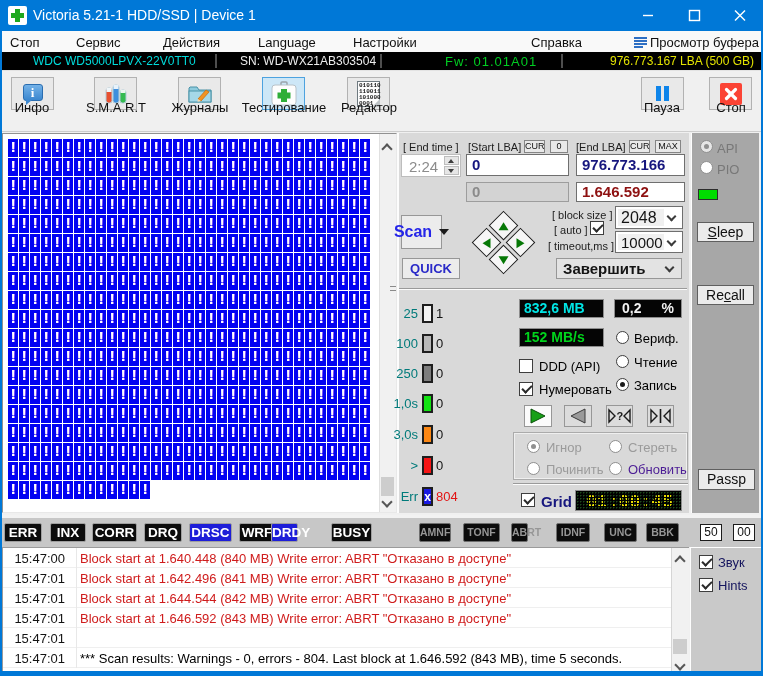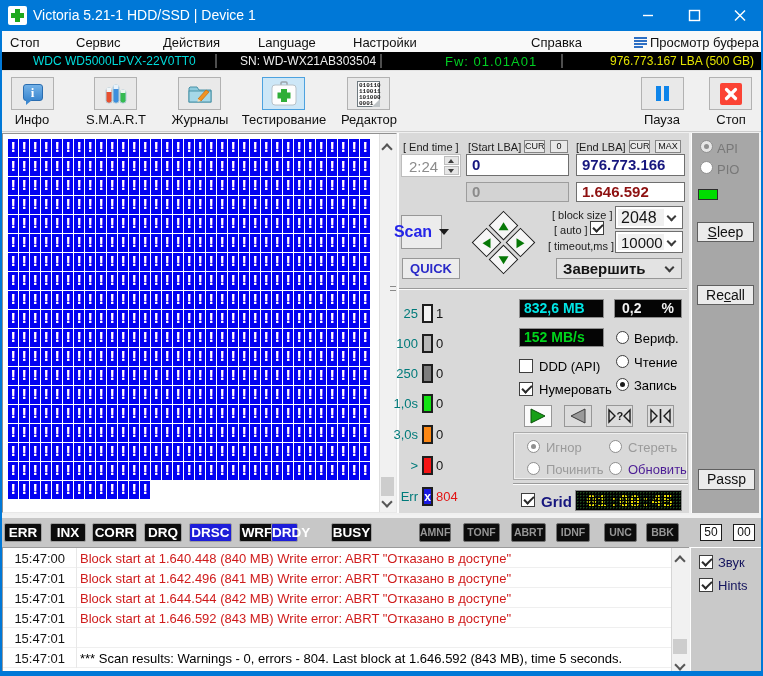--- a/index.html
+++ b/index.html
@@ -9,21 +9,21 @@
 #appico i{position:absolute;background:#1fa81f}
 #title{left:33px;top:7px;color:#fff;font-size:14px}
 #menubar{left:0;top:31px;width:763px;height:21px;background:#f9f9f9}
 .mi{top:35px;font-size:13px;color:#101010}
 #devbar{left:2px;top:52px;width:759px;height:18px;background:#000}
 .dv{top:54px;width:2px;height:14px;background:#4e4e4e;position:absolute}
 .dt{top:54px;font-size:13px;position:absolute;white-space:nowrap}
 #toolbar{left:2px;top:70px;width:759px;height:62px;background:#f0f0f0;border-top:1px solid #e3e3e3;border-bottom:1px solid #cdcdcd}
 .tbtn{top:77px;width:43px;height:33px;background:#e9e9e9;border:1px solid #b2b2b2;display:flex;align-items:center;justify-content:center}
 .tbtn.sel{background:#cde7f7;border:1px solid #4da2df}
-.tlab{top:112px;font-size:13px;color:#101010;text-align:center;white-space:nowrap}
+.tlab{top:100px;font-size:13px;color:#101010;text-align:center;white-space:nowrap}
 #gridpanel{left:2px;top:133px;width:395px;height:380px;background:#fff;border:1px solid #919191;border-right:1px solid #e8e8e8;border-bottom:1px solid #e8e8e8}
 #blocks{position:absolute;left:8px;top:139px;width:364px;display:flex;flex-wrap:wrap}
 #blocks b{display:block;width:10px;height:18px;margin:0 1px 1px 0;background:#0202f2;color:#fff;font-size:14px;font-weight:bold;line-height:17px;text-align:center;text-shadow:0.7px 0 0 #f0a0f8}
 #blocks b::after{content:"!"}
 .sb{background:#f1f1f1;position:absolute}
 .chev{position:absolute;width:8px;height:8px;border-left:2px solid #555;border-top:2px solid #555}
 .chev.up{transform:rotate(45deg)}
 .chev.dn{transform:rotate(225deg)}
 .thumb{position:absolute;background:#cdcdcd}
 #ctrl{left:397px;top:133px;width:292px;height:380px;background:#d9d9d9;border-left:2px solid #fcfcfc}
@@ -922,21 +922,21 @@
 <div class="badge " style="left:4px;width:38px">ERR</div>
 <div class="badge " style="left:50px;width:36px">INX</div>
 <div class="badge " style="left:92px;width:45px">CORR</div>
 <div class="badge " style="left:144px;width:38px">DRQ</div>
 <div class="badge bl" style="left:189px;width:43px">DRSC</div>
 <div class="badge " style="left:239px;width:36px">WRF</div>
 <div class="badge bl" style="left:271px;width:27px">DRDY</div>
 <div class="badge " style="left:331px;width:41px">BUSY</div>
 <div class="badge off" style="left:419px;width:32px">AMNF</div>
 <div class="badge off" style="left:463px;width:37px">TONF</div>
-<div class="badge off" style="left:511px;width:35px">ABRT</div>
+<div class="badge off" style="left:511px;width:17px">ABRT</div>
 <div class="badge off" style="left:556px;width:34px">IDNF</div>
 <div class="badge off" style="left:604px;width:33px">UNC</div>
 <div class="badge off" style="left:646px;width:33px">BBK</div>
 <div class="nbox" style="left:700px">50</div>
 <div class="nbox" style="left:733px">00</div>
 <div class="abs" id="logpanel"></div>
 <div class="abs lrow" style="left:3px;top:548px">
     <span class="lts">15:47:00</span>
     <span class="lmsg red2">Block start at 1.640.448 (840 MB) Write error: ABRT "Отказано в доступе"</span>
   </div>

